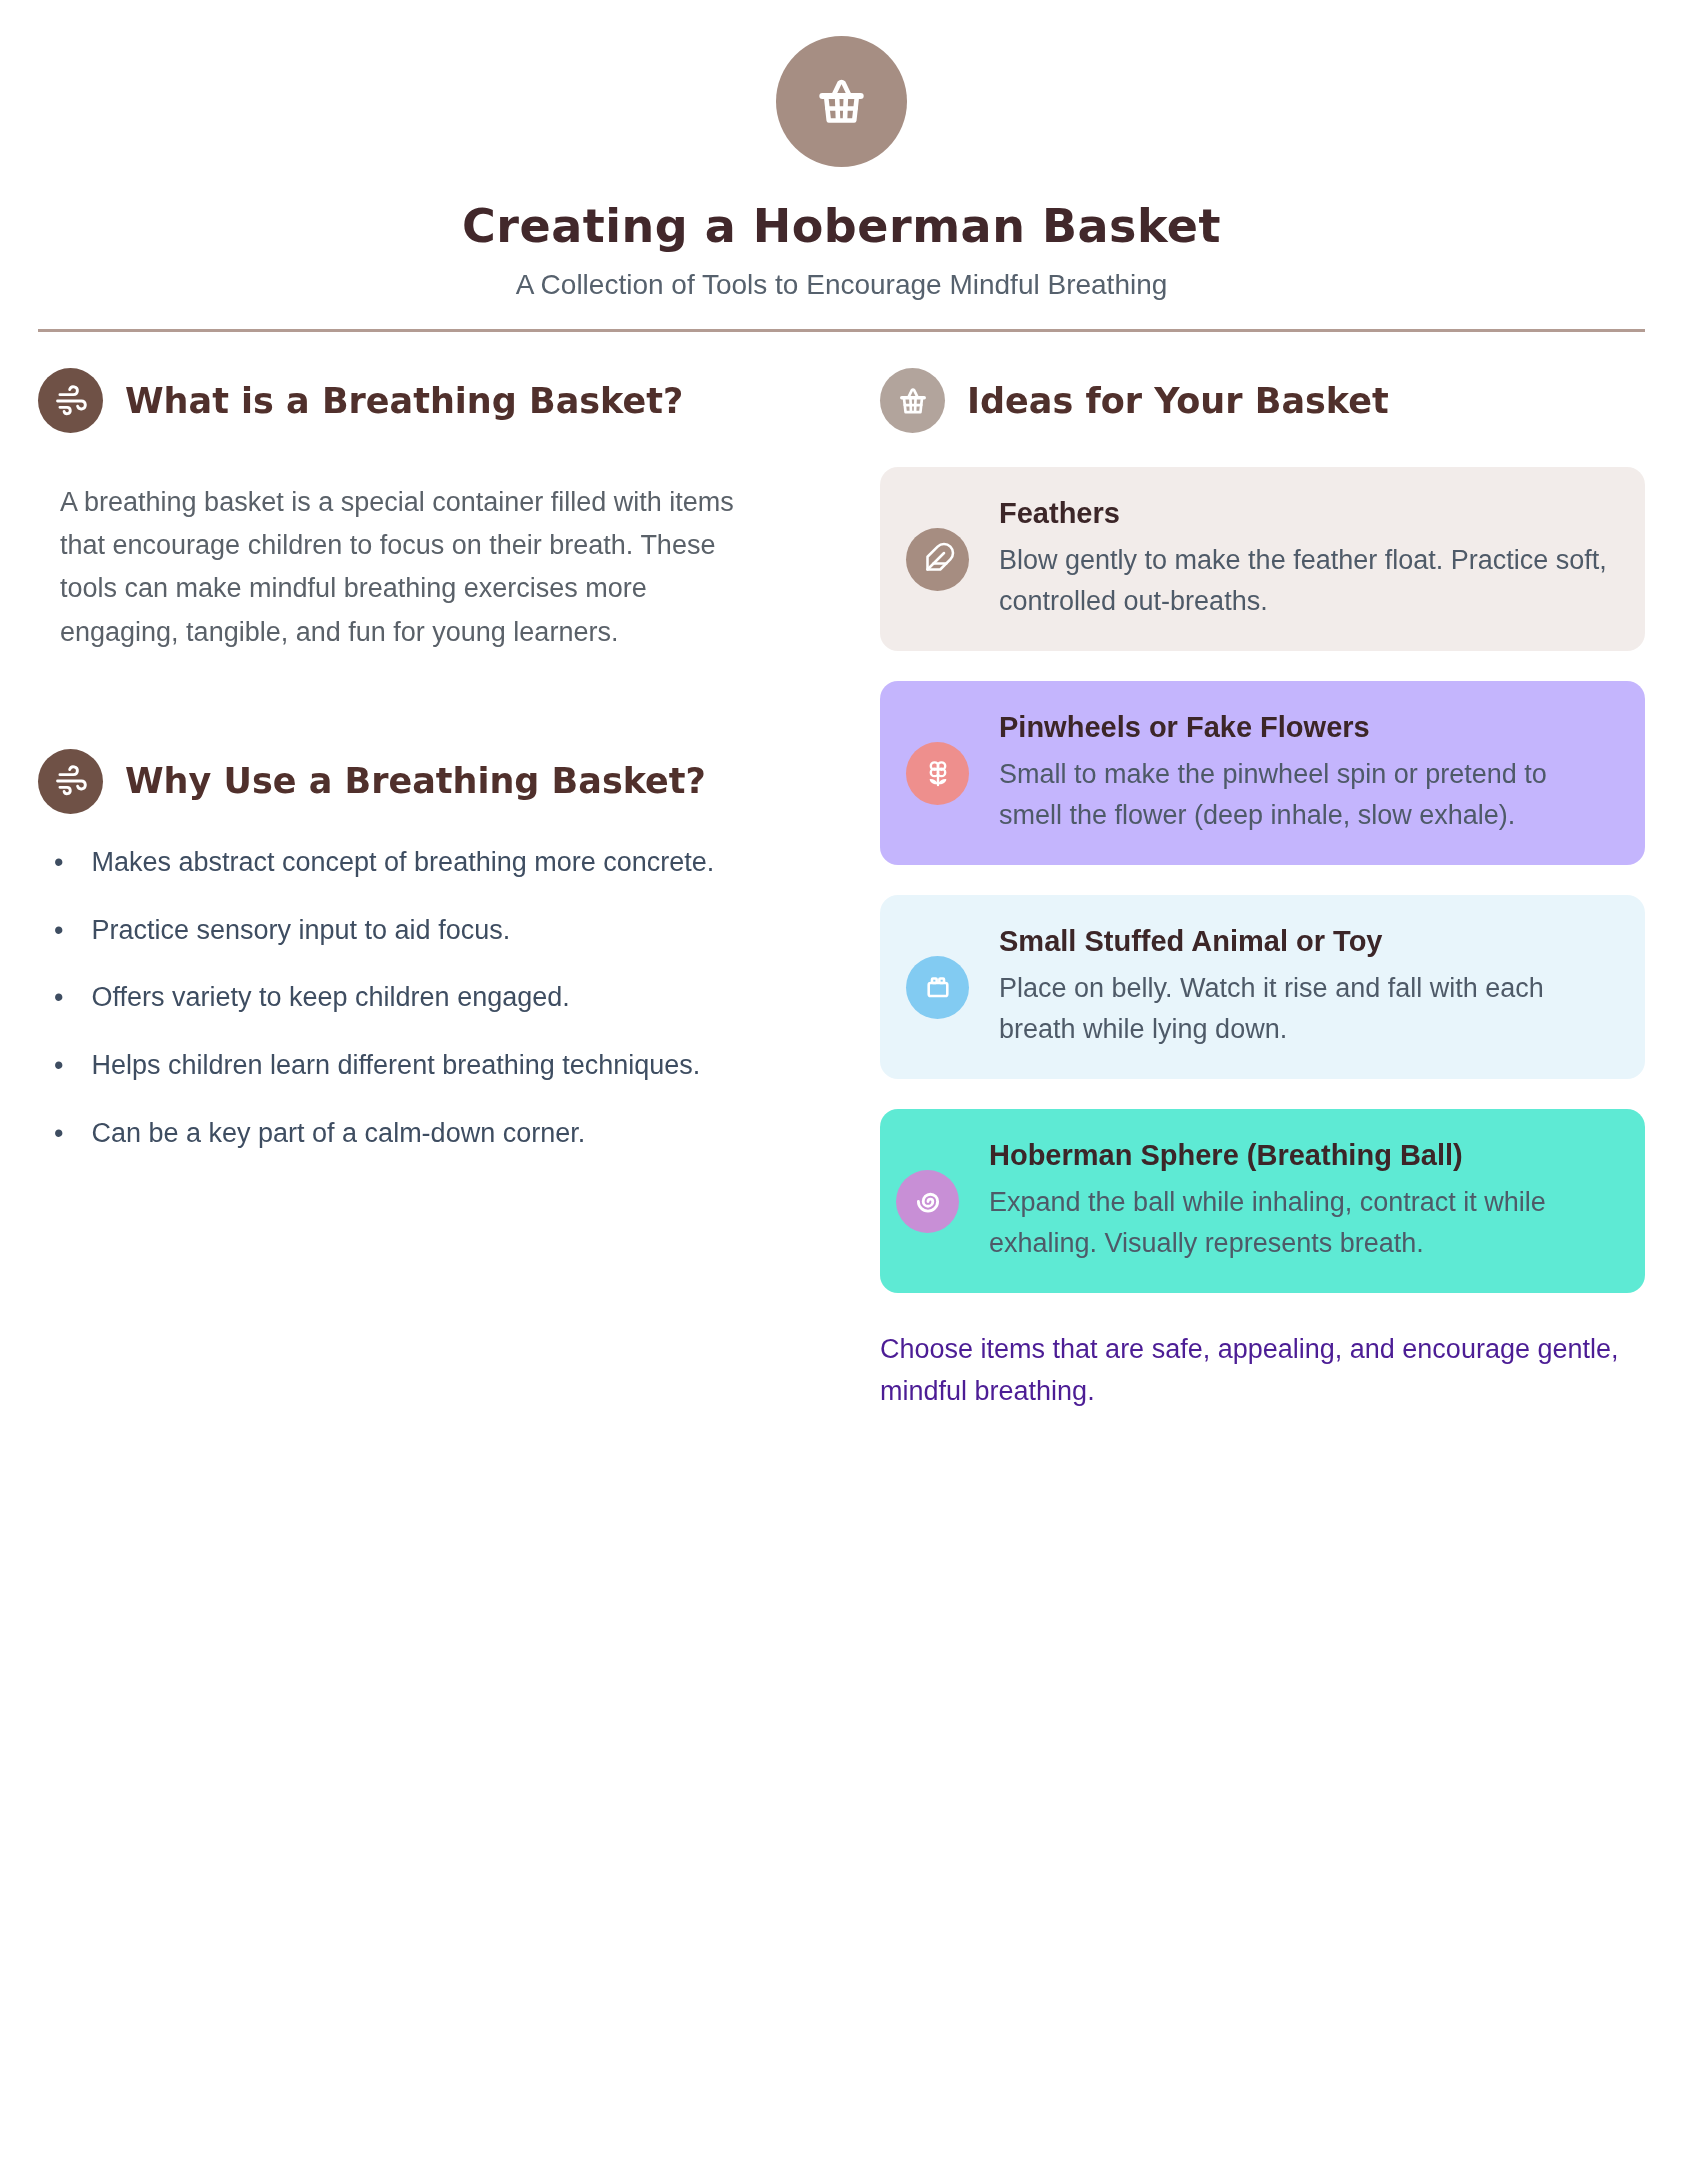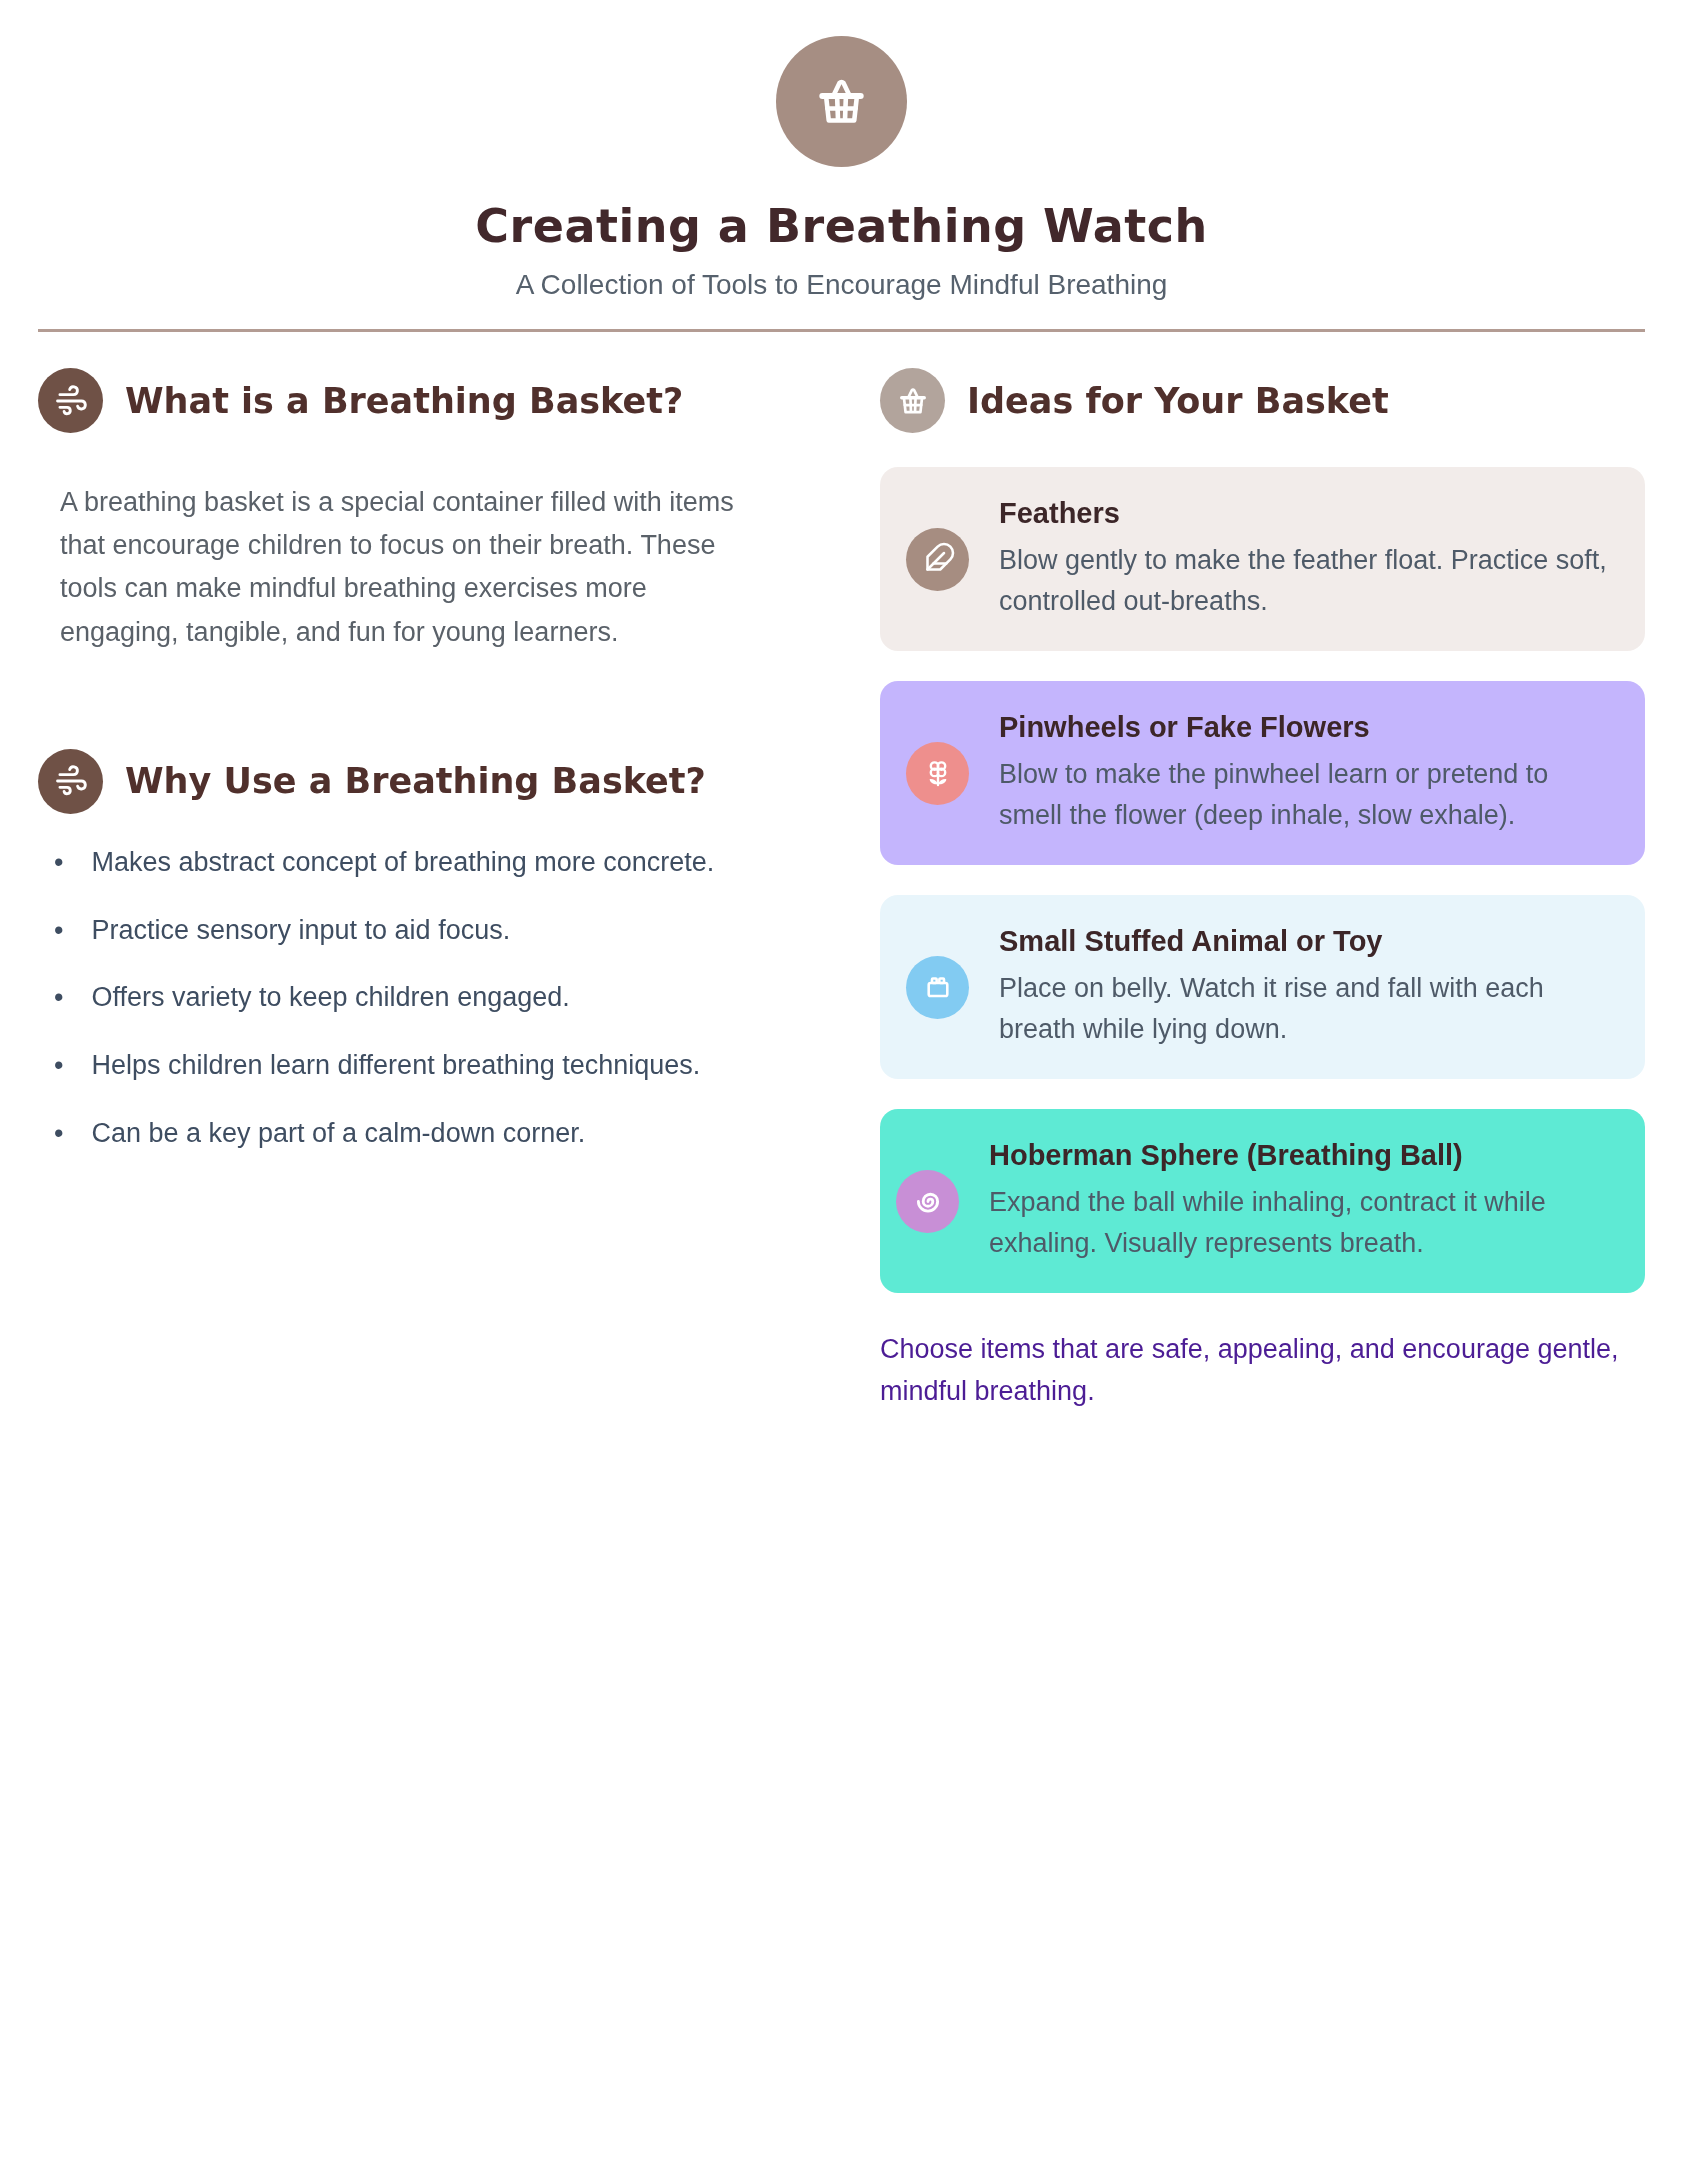--- a/index.html
+++ b/index.html
@@ -118,21 +118,21 @@
     <div class="hero-icon">
       <svg width="65" height="65" viewBox="0 0 24 24" fill="none" stroke="#ffffff" stroke-width="1.7" stroke-linecap="round" stroke-linejoin="round">
         <path d="M9 9.9 L11.3 5.1 A0.95 0.95 0 0 1 12.7 5.1 L15 9.9"></path>
         <line x1="4.9" y1="10" x2="19.1" y2="10" stroke-width="2.2"></line>
         <path d="M6.3 10 L7.3 19 H16.7 L17.7 10"></path>
         <line x1="10.4" y1="10.6" x2="10.7" y2="18.6"></line>
         <line x1="13.6" y1="10.6" x2="13.3" y2="18.6"></line>
         <line x1="6.8" y1="14.6" x2="17.2" y2="14.6"></line>
       </svg>
     </div>
-    <h1 class="page-title">Creating a Breathing Watch</h1>
+    <h1 class="page-title">Creating a Hoberman Basket</h1>
     <p class="page-subtitle">A Collection of Tools to Encourage Mindful Breathing</p>
     <hr class="divider">
   </div>
 
   <div class="columns">
 
     <div class="col-left">
 
       <div class="section-heading">
         <span class="icon-circle dark">
@@ -205,21 +205,21 @@
             <circle cx="9.7" cy="11.6" r="2.5"></circle>
             <circle cx="14.3" cy="11.6" r="2.5"></circle>
             <circle cx="12" cy="9.5" r="0.9" fill="#ffffff" stroke="none"></circle>
             <line x1="12" y1="14.2" x2="12" y2="20"></line>
             <path d="M12 19.4 C10.8 16.8 8.6 15.8 6.4 16.1 C6.9 18.7 9.4 19.9 12 19.4 Z" fill="#ffffff" stroke="none"></path>
             <path d="M12 19.4 C13.2 16.8 15.4 15.8 17.6 16.1 C17.1 18.7 14.6 19.9 12 19.4 Z" fill="#ffffff" stroke="none"></path>
           </svg>
         </span>
         <div class="card-text">
           <h3>Pinwheels or Fake Flowers</h3>
-          <p>Blow to make the pinwheel learn or pretend to smell the flower (deep inhale, slow exhale).</p>
+          <p>Small to make the pinwheel spin or pretend to smell the flower (deep inhale, slow exhale).</p>
         </div>
       </div>
 
       <div class="card card-3">
         <span class="card-icon">
           <svg width="36" height="36" viewBox="0 0 24 24" fill="none" stroke="#ffffff" stroke-width="1.7" stroke-linecap="round" stroke-linejoin="round">
             <rect x="5.8" y="9.3" width="12.4" height="8.7" rx="1.2"></rect>
             <rect x="8" y="6.3" width="3.1" height="3" rx="0.6"></rect>
             <rect x="12.9" y="6.3" width="3.1" height="3" rx="0.6"></rect>
           </svg>

